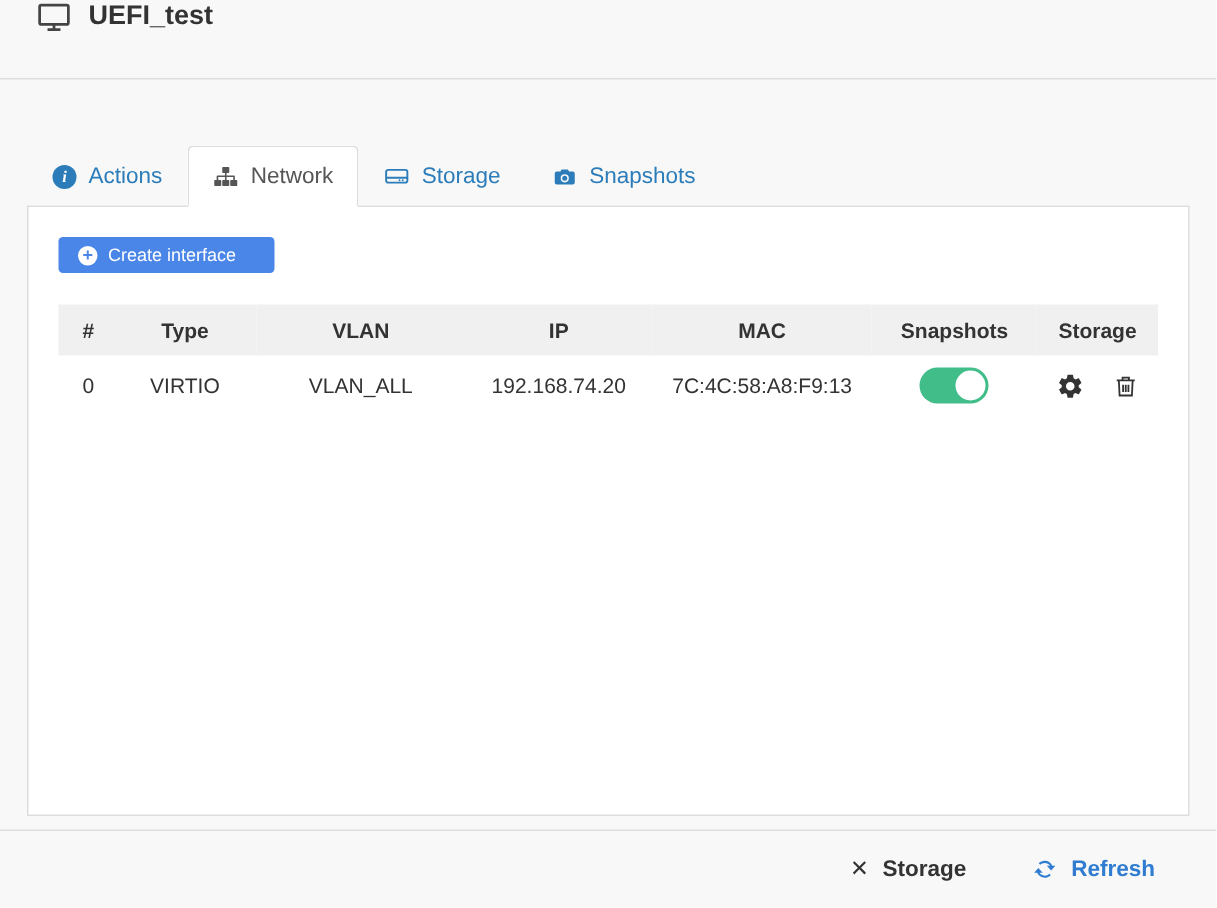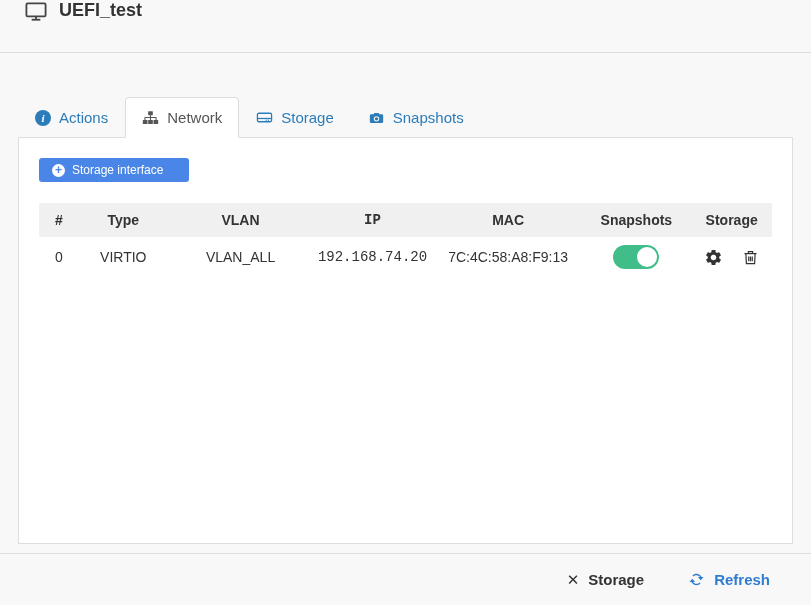--- a/index.html
+++ b/index.html
@@ -42,21 +42,21 @@
     line-height:14px;padding:5px 26px 5px 13px;border-radius:3px;cursor:pointer;}
   .plus-circle{width:13px;height:13px;border-radius:50%;background:#fff;
     color:var(--accent);font-size:12px;font-weight:bold;line-height:1;
     display:inline-flex;align-items:center;justify-content:center;padding-bottom:1px;}
 
   table{width:100%;border-collapse:collapse;table-layout:fixed;margin-top:21px;font-size:14px;}
   thead tr{background:var(--table_header_bg);}
   th{font-weight:bold;color:#333;padding:9px 4px;text-align:center;}
   td{padding:8px 4px;text-align:center;color:#333;}
   th.c-index,td.c-index{text-align:left;padding-left:16px;}
-  .c-index{width:5%;} .c-type{width:13%;} .c-vlan{width:19%;text-align:center;} .c-ip{width:17%;font-family:Liberation Mono, monospace;}
+  .c-index{width:5%;} .c-type{width:13%;} .c-vlan{width:19%;text-align:center;} .c-ip{width:17%;}
   .c-mac{width:20%;} .c-conn{width:15%;} .c-act{width:11%;}
 
   .toggle{display:inline-block;width:46px;height:24px;border-radius:12px;
     background:#ccc;position:relative;vertical-align:middle;cursor:pointer;}
   .toggle.on{background:var(--green);}
   .toggle .knob{position:absolute;top:2px;left:2px;width:20px;height:20px;
     border-radius:50%;background:#fff;}
   .toggle.on .knob{left:auto;right:2px;}
 
   .actions-cell{white-space:nowrap;}
@@ -126,21 +126,21 @@
         </svg>
       </span>
       <span>Snapshots</span>
     </div>
   </nav>
 
   <section class="panel">
 
     <button class="btn-create">
       <span class="plus-circle">+</span>
-      <span>Storage interface</span>
+      <span>Create interface</span>
     </button>
 
     <table>
       <thead>
         <tr>
           <th class="c-index">#</th>
           <th class="c-type">Type</th>
           <th class="c-vlan">VLAN</th>
           <th class="c-ip">IP</th>
           <th class="c-mac">MAC</th>

